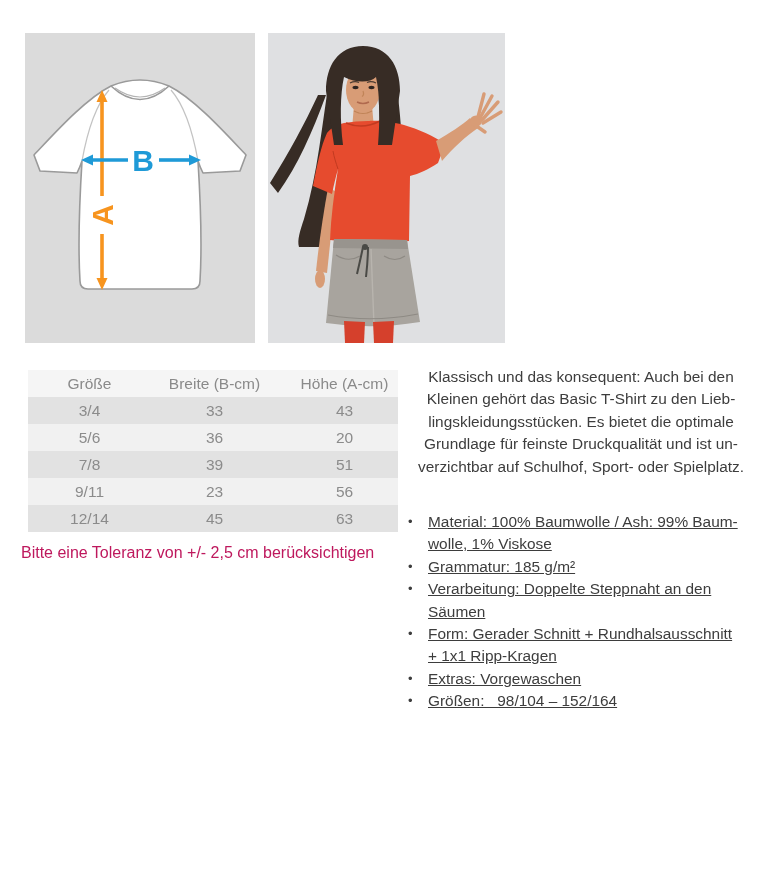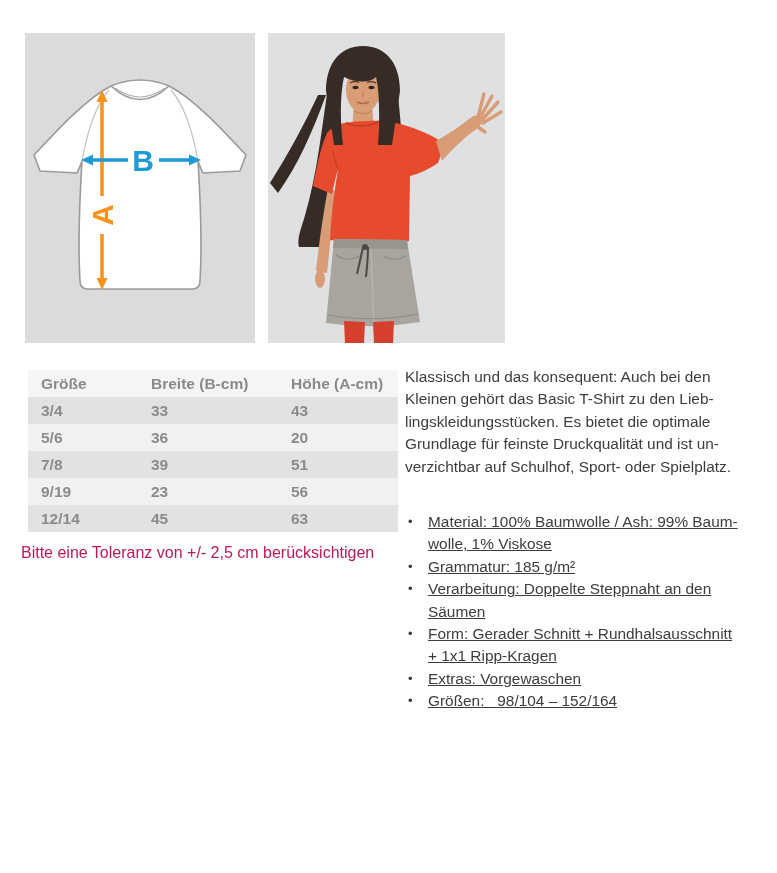--- a/index.html
+++ b/index.html
@@ -13,40 +13,40 @@
   .photo-box{left:268px;width:237px;background:#dfe0e2;overflow:hidden;}
   .box svg{display:block;}
 
   
   .size-table{
     position:absolute;left:28px;top:370px;width:370px;
     border-collapse:collapse;table-layout:fixed;
     font-size:15.5px;color:#8b8b8b;
   }
   .size-table th,.size-table td{
-    height:27px;padding:0 0 0 13px;text-align:left;vertical-align:middle;
-    font-weight:700;white-space:nowrap;
+    height:27px;padding:0 0 0 13px;text-align:center;vertical-align:middle;
+    font-weight:400;white-space:nowrap;
   }
   .size-table col.c1{width:110px;}
   .size-table col.c2{width:140px;}
   .size-table col.c3{width:120px;}
   .size-table thead tr{background:#f5f5f5;color:#8a8a8a;}
   .size-table tbody tr:nth-child(odd){background:#e2e2e2;}
   .size-table tbody tr:nth-child(even){background:#f1f1f1;}
 
   .tolerance-note{
     position:absolute;left:21px;top:544px;width:390px;
     font-size:16px;color:#be185d;white-space:pre-wrap;
   }
 
   
   .desc-intro{
     position:absolute;left:405px;top:366px;width:352px;
     font-size:15.4px;line-height:22.4px;color:#3d3d3d;
-    white-space:pre-line;margin:0;
+    white-space:pre-line;margin:0;text-align:center;
   }
   .feature-list{
     position:absolute;left:405px;top:511px;width:360px;
     margin:0;padding:0;list-style:none;
     font-size:15.4px;line-height:22.4px;color:#3d3d3d;
   }
   .feature-list li{display:flex;align-items:flex-start;}
   .feature-list .dot{
     flex:0 0 20px;width:20px;text-align:left;padding-left:3px;
     font-size:13px;line-height:22.4px;color:#3d3d3d;
@@ -210,21 +210,21 @@
       <td>5/6</td>
       <td>36</td>
       <td>20</td>
     </tr>
     <tr>
       <td>7/8</td>
       <td>39</td>
       <td>51</td>
     </tr>
     <tr>
-      <td>9/19</td>
+      <td>9/11</td>
       <td>23</td>
       <td>56</td>
     </tr>
     <tr>
       <td>12/14</td>
       <td>45</td>
       <td>63</td>
     </tr>
   </tbody>
 </table>

